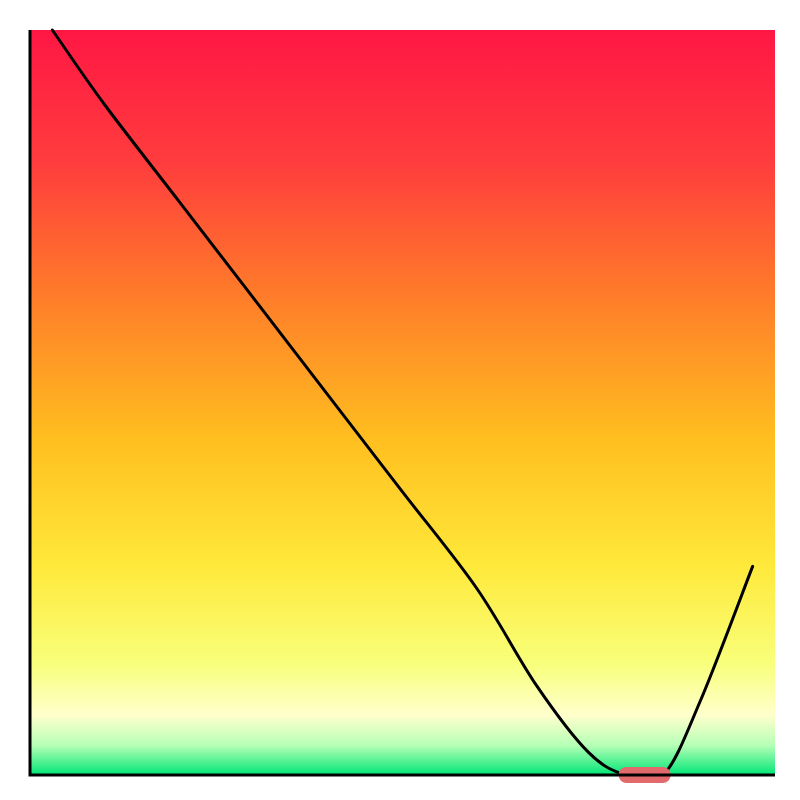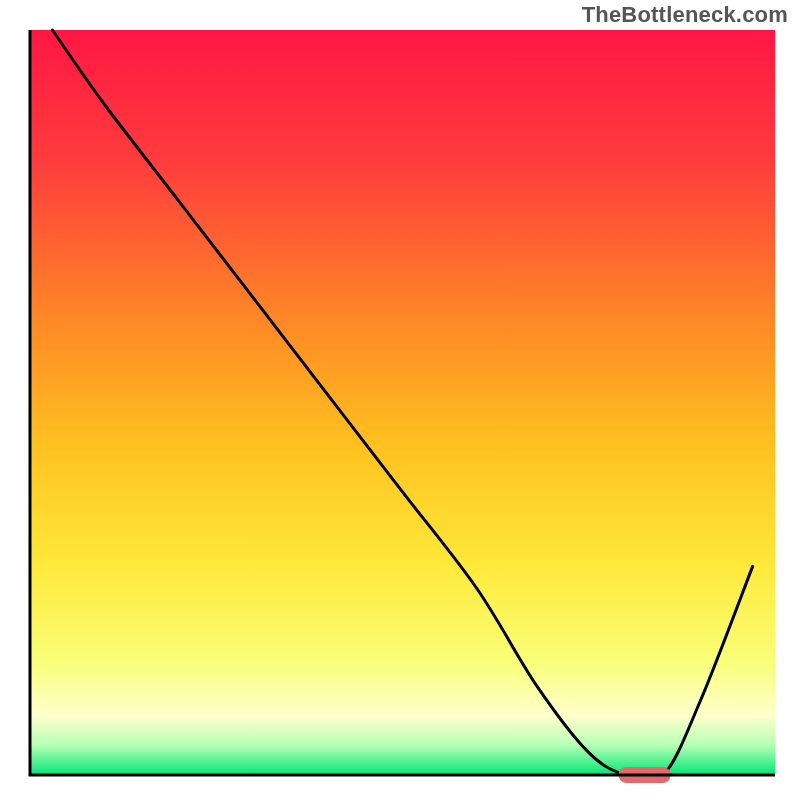--- a/index.html
+++ b/index.html
@@ -28,21 +28,20 @@
   svg {
     position: absolute;
     top: 0;
     left: 0;
   }
 </style>
 </head>
 <body>
 
 <div class="container">
-  <div class="watermark">TheBottleneck.com</div>
   <svg id="chart-svg" width="800" height="800" viewBox="0 0 800 800">
     <defs>
       <linearGradient id="heat" x1="0" y1="0" x2="0" y2="1">
           <stop offset="0%" stop-color="#ff1744"></stop>
           <stop offset="18%" stop-color="#ff3d3d"></stop>
           <stop offset="35%" stop-color="#ff7a2a"></stop>
           <stop offset="55%" stop-color="#ffbf1f"></stop>
           <stop offset="72%" stop-color="#ffe93b"></stop>
           <stop offset="85%" stop-color="#f8ff7a"></stop>
           <stop offset="92%" stop-color="#ffffcc"></stop>

